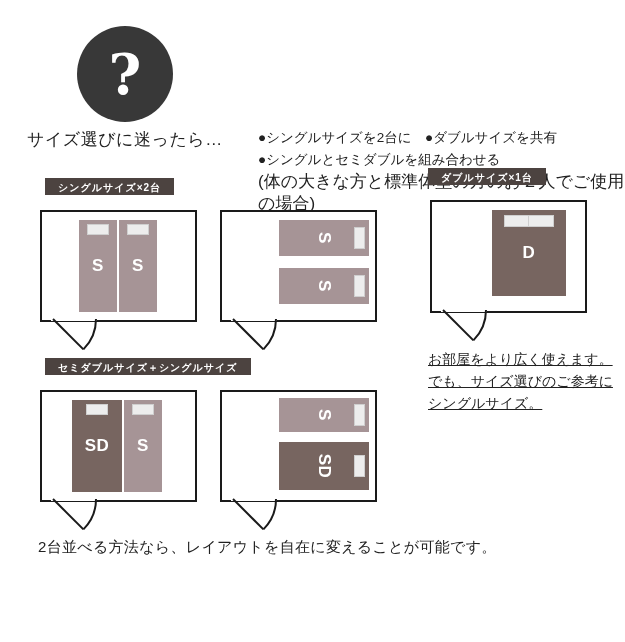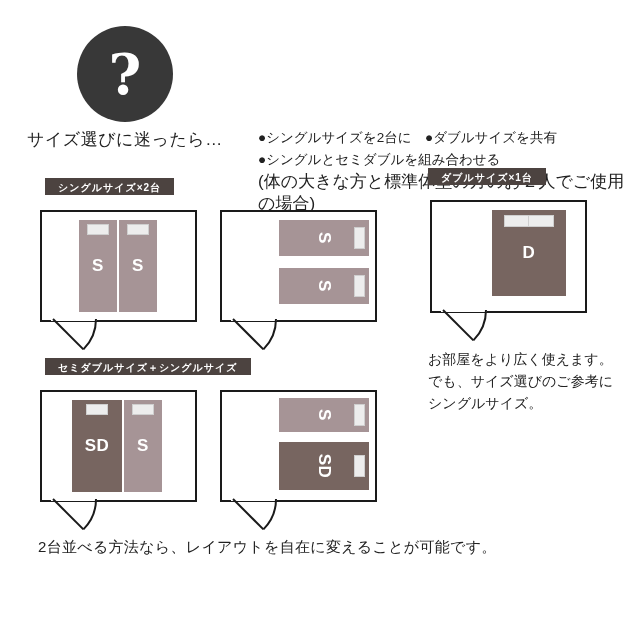--- a/index.html
+++ b/index.html
@@ -27,21 +27,21 @@
   .bed .label { color:#fff; font-weight:bold; font-size:17px; letter-spacing:.5px; }
   .bed .label.rot { transform:rotate(90deg); }
   .pillow { position:absolute; background:var(--pillow,#ededed); border:1px solid #cfcfcf; }
   .pillow.top { top:4px; left:50%; transform:translateX(-50%); width:22px; height:11px; }
   .pillow.right { right:4px; top:50%; transform:translateY(-50%); width:11px; height:22px; }
   .pillow.d-left  { top:5px; left:12px; width:26px; height:12px; }
   .pillow.d-right { top:5px; right:12px; width:26px; height:12px; }
 
   .door { position:absolute; left:8px; bottom:-33px; width:54px; height:36px; overflow:visible; }
 
-  .double-note { position:absolute; left:428px; top:348px; font-size:14px; line-height:22px; }
+  .double-note { position:absolute; left:428px; top:348px; font-size:14px; line-height:22px;text-decoration:underline; }
   .footer-note { position:absolute; left:38px; top:538px; font-size:15px; letter-spacing:.3px;text-align:right; }
 </style>
 </head>
 <body>
 
 <div class="canvas">
 
   <div class="q-circle">
     <span class="qm">?</span>
   </div>

